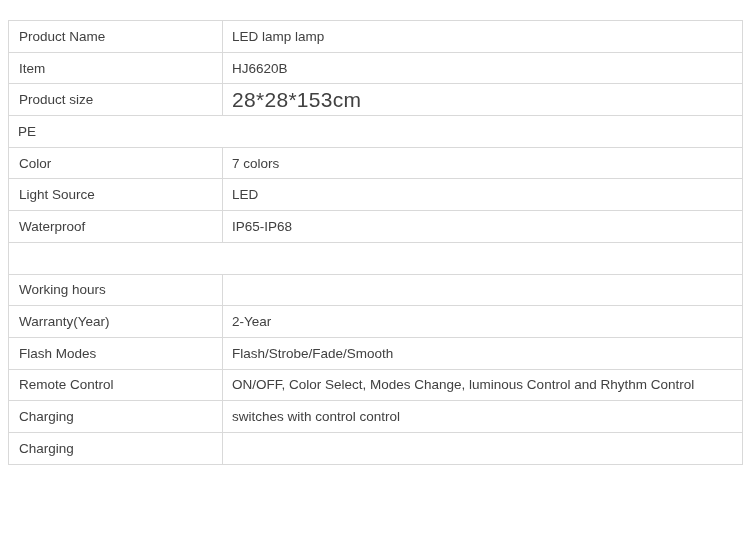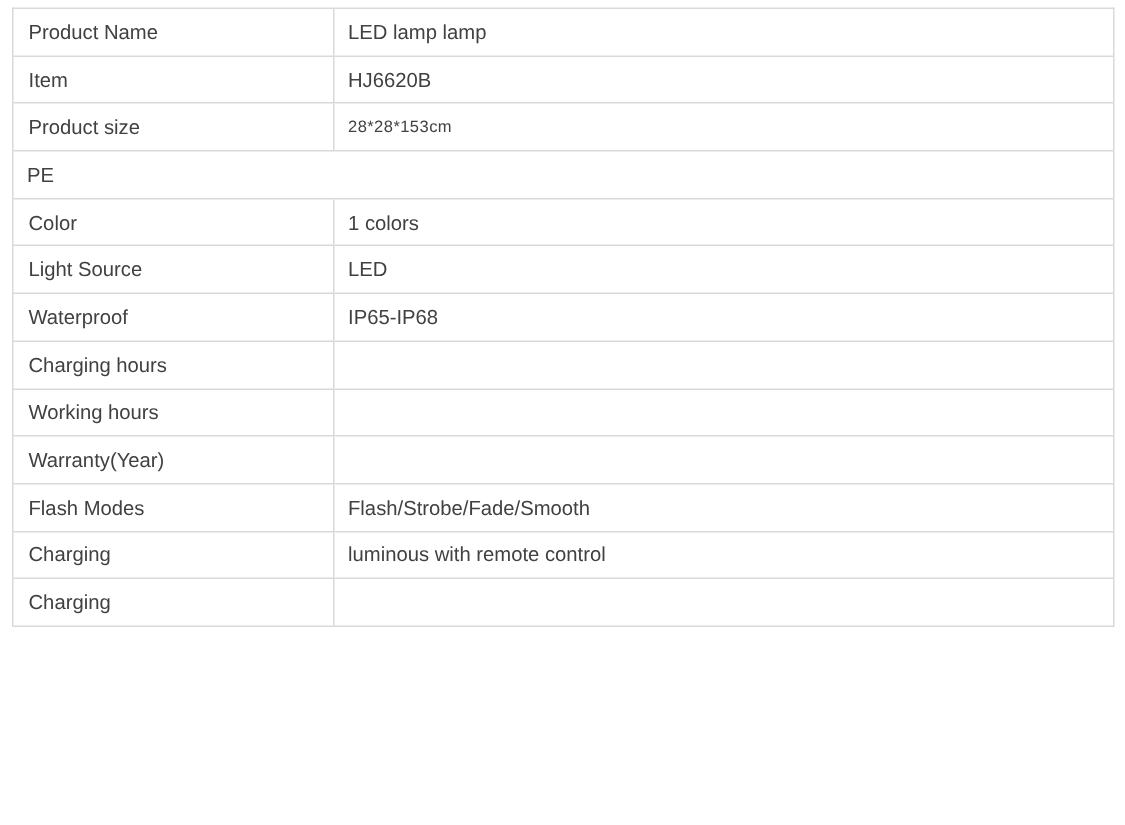--- a/index.html
+++ b/index.html
@@ -4,21 +4,21 @@
 <style>
   * { margin: 0; padding: 0; box-sizing: border-box; }
   html, body {
     width: 750px; height: 550px;
     background: #ffffff;
     font-family: "Liberation Sans", "DejaVu Sans", sans-serif;
     overflow: hidden;
   }
   .spec-table {
     position: absolute;
-    left: 8px; top: 5px;
+    left: 8px; top: 20px;
     width: 735px;
     border-top: 1px solid #d9d9d9;
     border-left: 1px solid #d9d9d9;
     border-right: 1px solid #d9d9d9;
     background: #ffffff;
   }
   .spec-row {
     display: flex;
     height: 31.7px;
     border-bottom: 1px solid #d9d9d9;
@@ -36,21 +36,21 @@
     width: 214px;
     flex: 0 0 214px;
     padding-left: 10px;
     border-right: 1px solid #d9d9d9;
   }
   .value-cell {
     flex: 1 1 auto;
     padding-left: 9px;
   }
   .value-large {
-    font-size: 11px;
+    font-size: 21px;
     letter-spacing: 0.3px;
   }
 </style>
 </head>
 <body>
 
 <div class="spec-table">
 
   <div class="spec-row">
     <div class="cell label-cell">Product Name</div>
@@ -66,56 +66,60 @@
     <div class="cell label-cell">Product size</div>
     <div class="cell value-cell value-large">28*28*153cm</div>
   </div>
 
   <div class="spec-row">
     <div class="cell value-cell">PE</div>
   </div>
 
   <div class="spec-row">
     <div class="cell label-cell">Color</div>
-    <div class="cell value-cell">1 colors</div>
+    <div class="cell value-cell">7 colors</div>
   </div>
 
   <div class="spec-row">
     <div class="cell label-cell">Light Source</div>
     <div class="cell value-cell">LED</div>
   </div>
 
   <div class="spec-row">
     <div class="cell label-cell">Waterproof</div>
     <div class="cell value-cell">IP65-IP68</div>
   </div>
 
 
 
 
   <div class="spec-row">
-    <div class="cell label-cell">Charging hours</div>
   </div>
 
   <div class="spec-row">
     <div class="cell label-cell">Working hours</div>
   </div>
 
   <div class="spec-row">
     <div class="cell label-cell">Warranty(Year)</div>
+    <div class="cell value-cell">2-Year</div>
   </div>
 
   <div class="spec-row">
     <div class="cell label-cell">Flash Modes</div>
     <div class="cell value-cell">Flash/Strobe/Fade/Smooth</div>
   </div>
 
+  <div class="spec-row">
+    <div class="cell label-cell">Remote Control</div>
+    <div class="cell value-cell">ON/OFF, Color Select, Modes Change, luminous Control and Rhythm Control</div>
+  </div>
 
   <div class="spec-row">
     <div class="cell label-cell">Charging</div>
-    <div class="cell value-cell">luminous with remote control</div>
+    <div class="cell value-cell">switches with control control</div>
   </div>
 
   <div class="spec-row">
     <div class="cell label-cell">Charging</div>
   </div>
 
 </div>
 
 </body></html>

